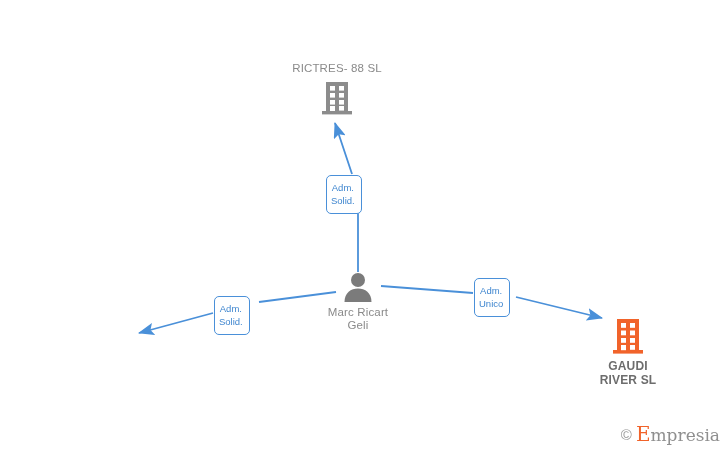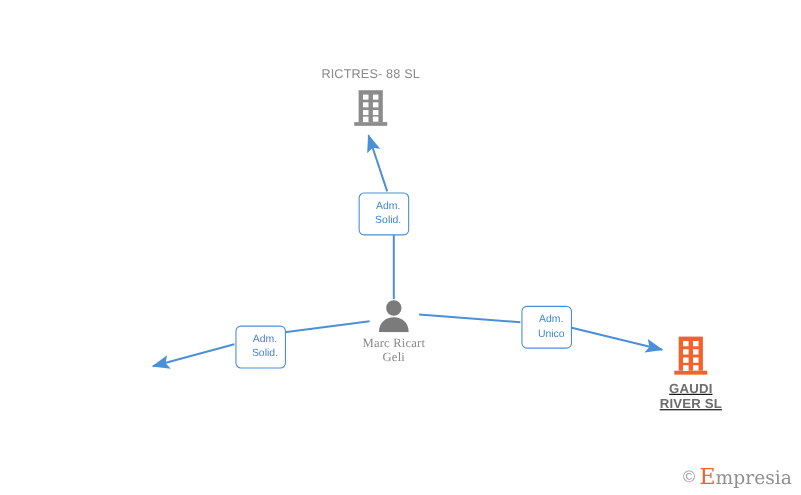--- a/index.html
+++ b/index.html
@@ -65,21 +65,21 @@
   .rel-box {
     position: absolute;
     box-sizing: border-box;
     border: 1.4px solid #4a90d9;
     border-radius: 5px;
     background: #ffffff;
     color: #3f86cf;
     font-size: 9.5px;
     line-height: 13px;
     text-align: center;
-    padding: 5px 6px 6px 14px;
+    padding: 5px 6px 6px 4px;
     white-space: pre-line;
     z-index: 5;
   }
 
   
   #watermark {
     position: absolute;
     right: 8px;
     bottom: 6px;
     display: flex;
@@ -137,33 +137,33 @@
         <rect x="9" y="13" width="5" height="4.6" fill="#ffffff"></rect>
         <rect x="18" y="13" width="5" height="4.6" fill="#ffffff"></rect>
         <rect x="9" y="20" width="5" height="4.6" fill="#ffffff"></rect>
         <rect x="18" y="20" width="5" height="4.6" fill="#ffffff"></rect>
         <rect x="9" y="26" width="5" height="5" fill="#ffffff"></rect>
         <rect x="18" y="26" width="5" height="4.6" fill="#ffffff"></rect>
       </svg>
     </div>
   </div>
 
-  <div class="node" style="left:358px; top:272px;font-family:Liberation Serif, serif;">
+  <div class="node" style="left:358px; top:272px;">
     <div class="node-icon">
       <svg width="30" height="30" viewBox="0 0 30 30">
         <circle cx="15" cy="8" r="7" fill="#7b7b7b"></circle>
         <path d="M1.5,30 C1.5,20.8 8,16.5 15,16.5 C22,16.5 28.5,20.8 28.5,30 Z" fill="#7b7b7b"></path>
       </svg>
     </div>
     <div class="node-label">Marc Ricart
 Geli</div>
   </div>
 
 
-  <div class="node" style="left:628px; top:304px;text-decoration:underline;">
+  <div class="node" style="left:628px; top:317px;">
     <div class="node-icon">
       <svg width="32" height="38" viewBox="0 0 32 38">
         <rect x="5" y="2" width="22" height="31" fill="#f1632a"></rect>
         <rect x="1" y="33" width="30" height="3.6" fill="#f1632a"></rect>
         <rect x="9" y="6" width="5" height="4.8" fill="#ffffff"></rect>
         <rect x="18" y="6" width="5" height="4.8" fill="#ffffff"></rect>
         <rect x="9" y="13.5" width="5" height="4.8" fill="#ffffff"></rect>
         <rect x="18" y="13.5" width="5" height="4.8" fill="#ffffff"></rect>
         <rect x="9" y="21" width="5" height="4.8" fill="#ffffff"></rect>
         <rect x="18" y="21" width="5" height="4.8" fill="#ffffff"></rect>

